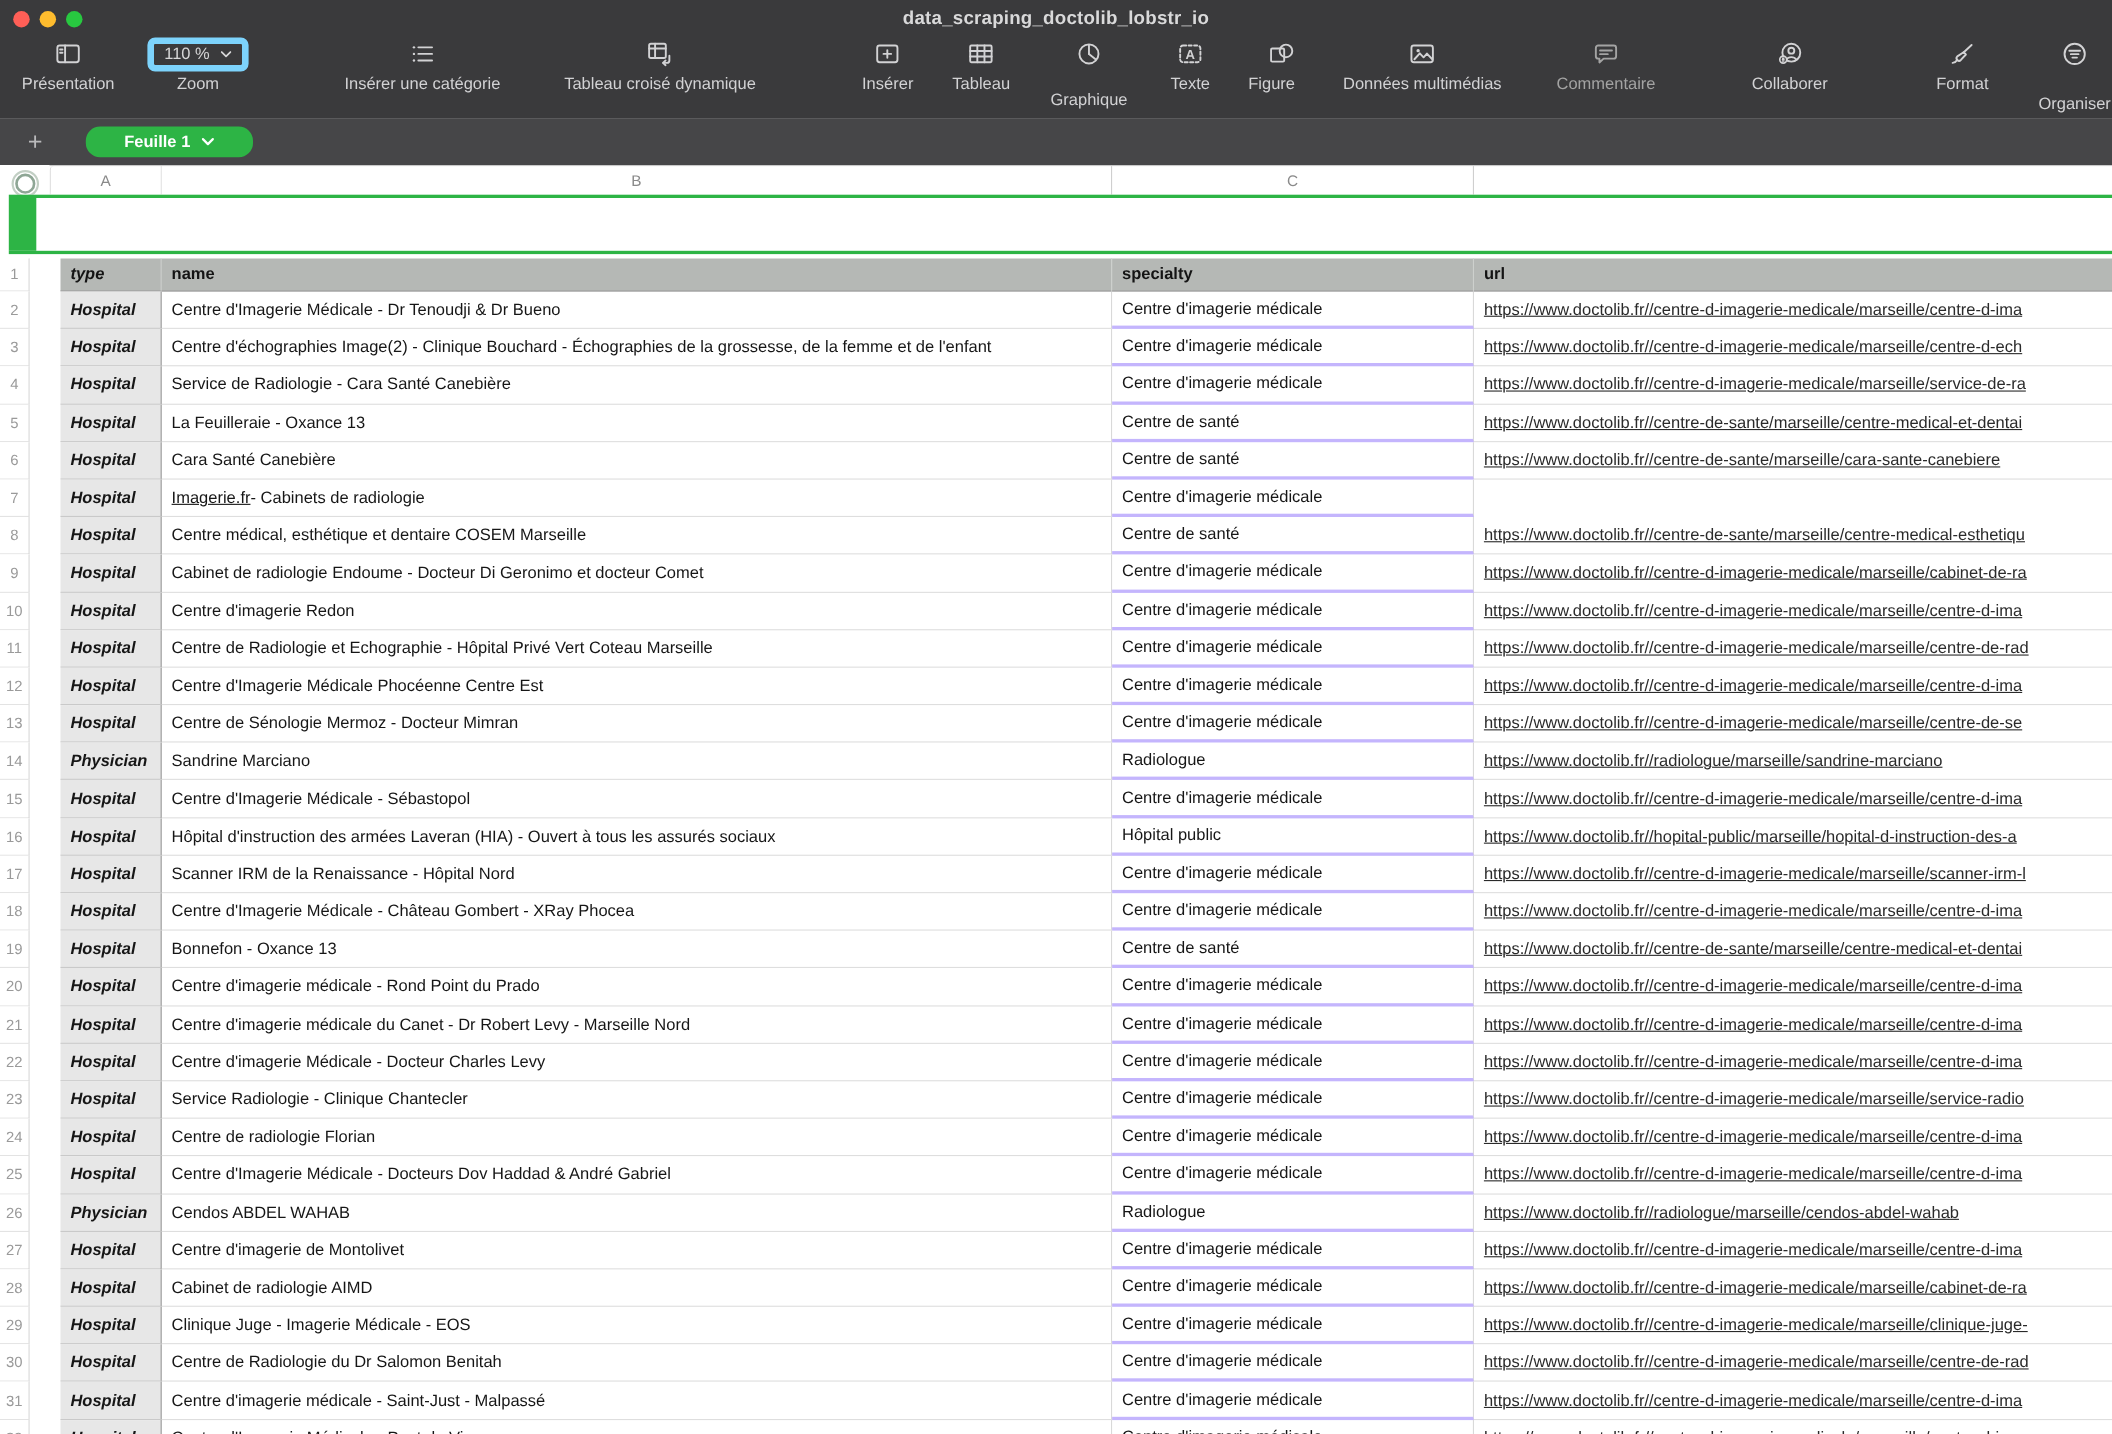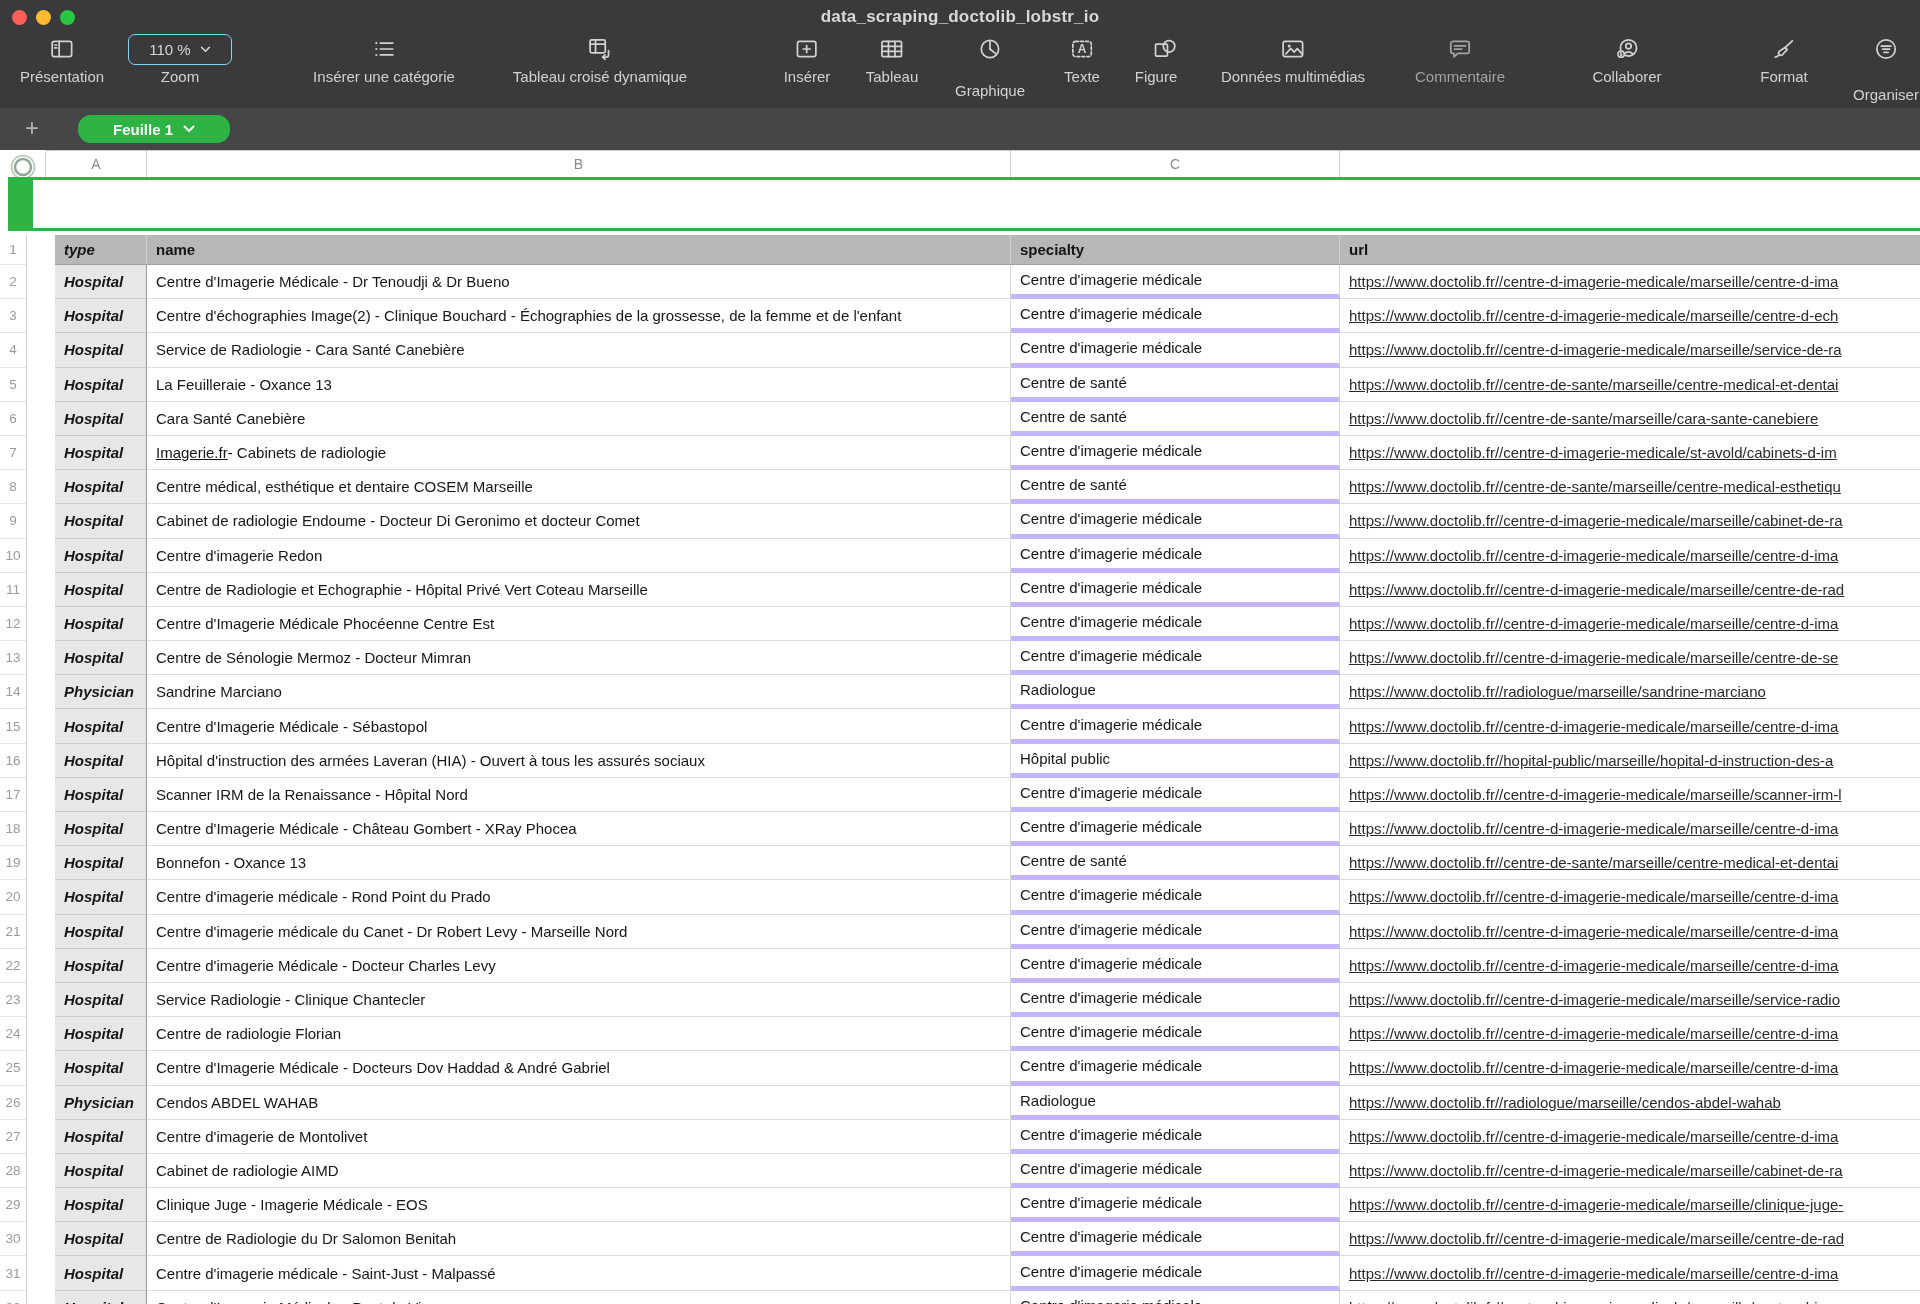--- a/index.html
+++ b/index.html
@@ -16,21 +16,21 @@
   .light.green  { background:#28c840; }
   .win-title { position:absolute; top:7px; left:0; width:100%; text-align:center;
                color:#d9d9da; font-size:17px; font-weight:bold; letter-spacing:.2px; }
   .tb-item { position:absolute; top:33px; display:flex; flex-direction:column;
              align-items:center; color:#d2d2d4; transform:translateX(-50%);
              cursor:default; white-space:nowrap; }
   .tb-item.dimmed { color:#a3a3a3; }
   .tb-item .ico { height:32px; display:flex; align-items:center; justify-content:center; }
   .tb-item .lbl { font-size:15px; margin-top:3px; }
   .zoom-pill { display:flex; align-items:center; justify-content:center; gap:9px;
-               width:104px; height:31px; border:1px solid #7dd3fc; border-radius:7px;
+               width:92px; height:31px; border:6px solid #7dd3fc; border-radius:7px;
                color:#d6d6d7; font-size:15px; }
 
   
   .tabbar { position:absolute; left:0; top:108px; width:1920px; height:42px;
             background:#464648; }
   .add-sheet { position:absolute; left:18px; top:5px; width:28px; height:30px;
                color:#b9b9bb; font-size:23px; font-weight:300; text-align:center;
                line-height:30px; }
   .sheet-tab { position:absolute; left:78px; top:7px; height:28px; min-width:152px;
                background:#2db445; border-radius:13px; display:flex; align-items:center;
@@ -59,21 +59,21 @@
   .grow.hdr { height:30px; }
   .c-num { width:27px; border-right:1px solid #cfcfcf; border-bottom:1px solid #e3e3e3;
            color:#9a9a9a; font-size:13.5px; display:flex; align-items:center;
            justify-content:center; background:#fff; }
   .c-spacer { width:28px; background:#fff; }
   .cell { display:flex; align-items:center; padding:0 0 0 9px; font-size:15px;
           color:#161616; overflow:hidden; white-space:nowrap; }
   .c-type { width:92px;  background:#e7e7e7; font-weight:bold;
             border-right:1px solid #999; border-bottom:1px solid #c9c9c9;font-style:italic; }
   .c-name { width:864px; border-right:1px solid #d9d9d9; border-bottom:1px solid #dedede; }
-  .c-spec { width:329px; border-right:1px solid #d9d9d9; border-bottom:5px solid #c4b5fd; }
+  .c-spec { width:329px; border-right:1px solid #d9d9d9; border-bottom:3px solid #c4b5fd; }
   .c-url  { width:580px; border-bottom:1px solid #dedede; }
   .c-url span { text-decoration:underline; color:#2a2a2a; }
   .grow.hdr .cell { background:#b5b8b5; font-weight:bold; color:#141414;
                     border-right:1px solid #cdd0cd; border-bottom:1px solid #9e9e9e; }
   .grow.hdr .c-url { border-right:none; }
   u { text-decoration:underline; }
 </style>
 </head>
 <body>
 
@@ -326,23 +326,20 @@
         <div class="cell c-url">
           <span>https://www.doctolib.fr//centre-de-sante/marseille/cara-sante-canebiere</span>
         </div>
       </div>
       <div class="grow">
         <div class="c-num">7</div>
         <div class="c-spacer"></div>
         <div class="cell c-type">Hospital</div>
         <div class="cell c-name"><u>Imagerie.fr</u> - Cabinets de radiologie</div>
         <div class="cell c-spec">Centre d'imagerie médicale</div>
-        <div class="cell c-url">
-          <span>https://www.doctolib.fr//centre-d-imagerie-medicale/st-avold/cabinets-d-im</span>
-        </div>
       </div>
       <div class="grow">
         <div class="c-num">8</div>
         <div class="c-spacer"></div>
         <div class="cell c-type">Hospital</div>
         <div class="cell c-name">Centre médical, esthétique et dentaire COSEM Marseille</div>
         <div class="cell c-spec">Centre de santé</div>
         <div class="cell c-url">
           <span>https://www.doctolib.fr//centre-de-sante/marseille/centre-medical-esthetiqu</span>
         </div>

